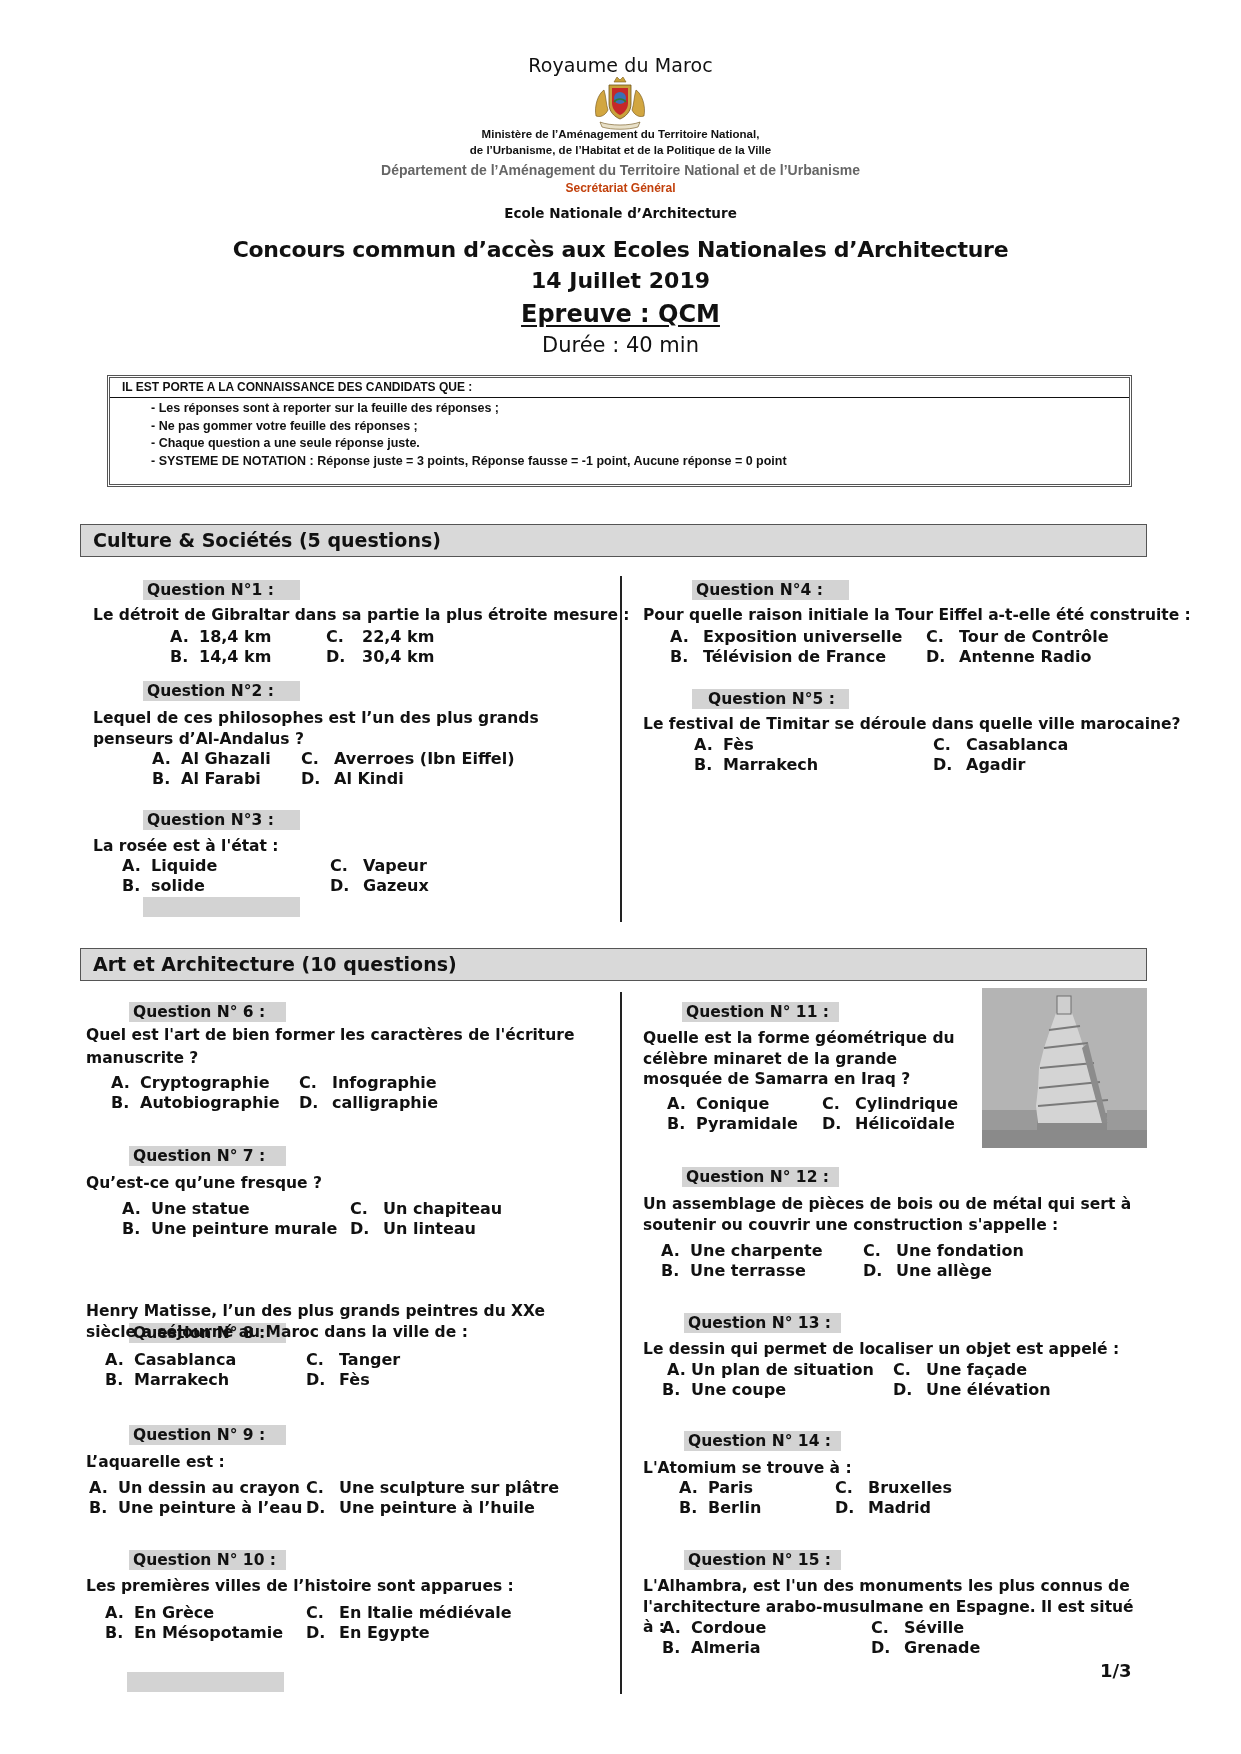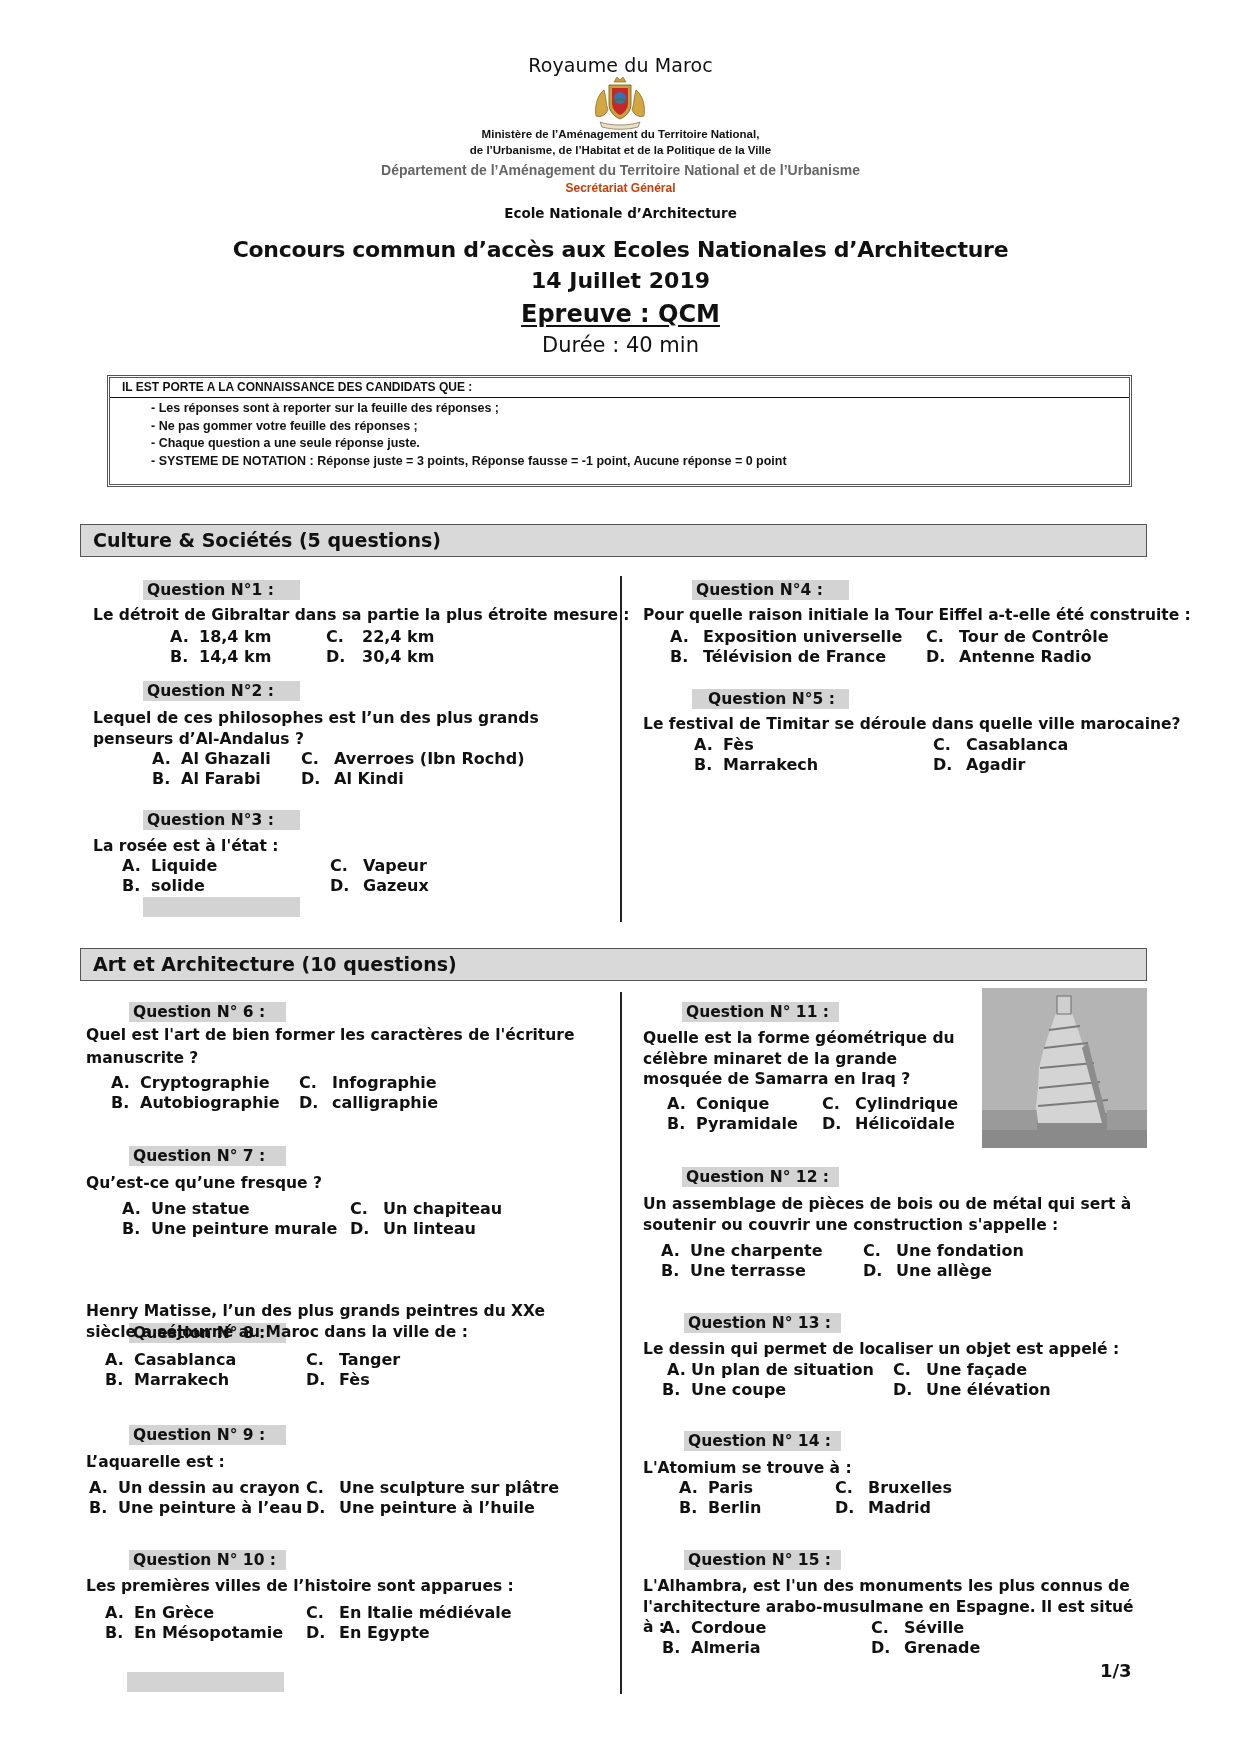--- a/index.html
+++ b/index.html
@@ -111,21 +111,21 @@
   <div class="opt" style="left:170px; top:20px;"><span class="letter">B.</span><span>14,4 km</span></div>
   <div class="opt" style="left:326px; top:0;"><span class="letter" style="width:36px">C.</span><span>22,4 km</span></div>
   <div class="opt" style="left:326px; top:20px;"><span class="letter" style="width:36px">D.</span><span>30,4 km</span></div>
 </div>
 
 <div class="abs qlabel" style="left:143px; top:681px;">Question N°2 :</div>
 <div class="abs qtext" style="left:93px; top:708px; width:500px;">Lequel de ces philosophes est l’un des plus grands penseurs d’Al-Andalus ?</div>
 <div class="abs opts" style="left:0; top:749px;">
   <div class="opt" style="left:152px; top:0;"><span class="letter">A.</span><span>Al Ghazali</span></div>
   <div class="opt" style="left:152px; top:20px;"><span class="letter">B.</span><span>Al Farabi</span></div>
-  <div class="opt" style="left:301px; top:0;"><span class="letter" style="width:33px">C.</span><span>Averroes  (Ibn Rochd)</span></div>
+  <div class="opt" style="left:301px; top:0;"><span class="letter" style="width:33px">C.</span><span>Averroes  (Ibn Eiffel)</span></div>
   <div class="opt" style="left:301px; top:20px;"><span class="letter" style="width:33px">D.</span><span>Al Kindi</span></div>
 </div>
 
 <div class="abs qlabel" style="left:143px; top:810px;">Question N°3 :</div>
 <div class="abs qtext" style="left:93px; top:836px;">La rosée est à l'état :</div>
 <div class="abs opts" style="left:0; top:856px;">
   <div class="opt" style="left:122px; top:0;"><span class="letter">A.</span><span>Liquide</span></div>
   <div class="opt" style="left:122px; top:20px;"><span class="letter">B.</span><span>solide</span></div>
   <div class="opt" style="left:330px; top:0;"><span class="letter" style="width:33px">C.</span><span>Vapeur</span></div>
   <div class="opt" style="left:330px; top:20px;"><span class="letter" style="width:33px">D.</span><span>Gazeux</span></div>

